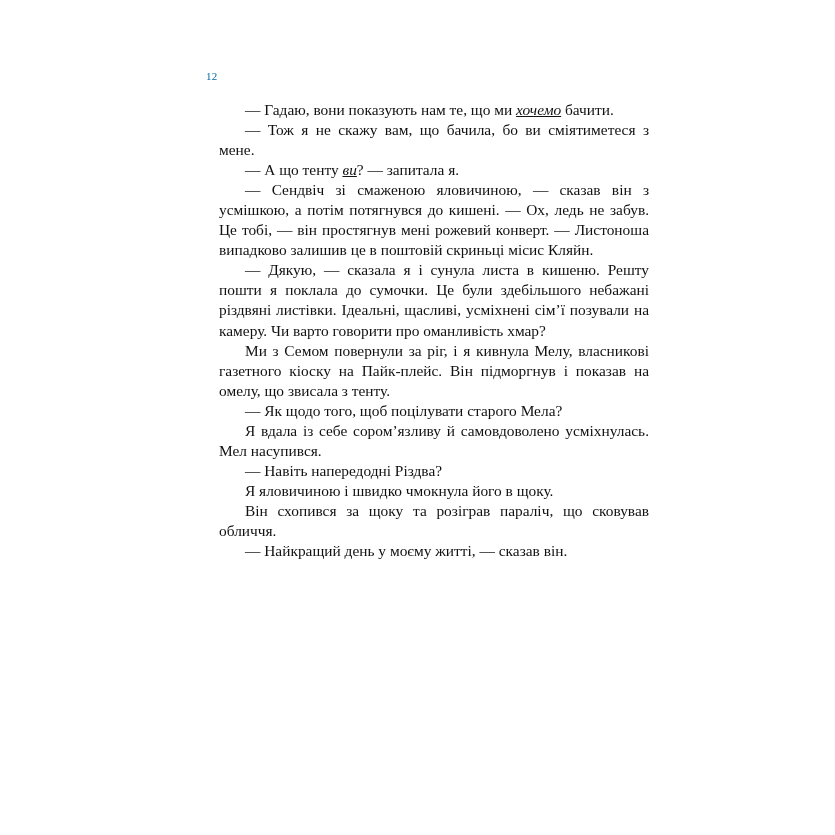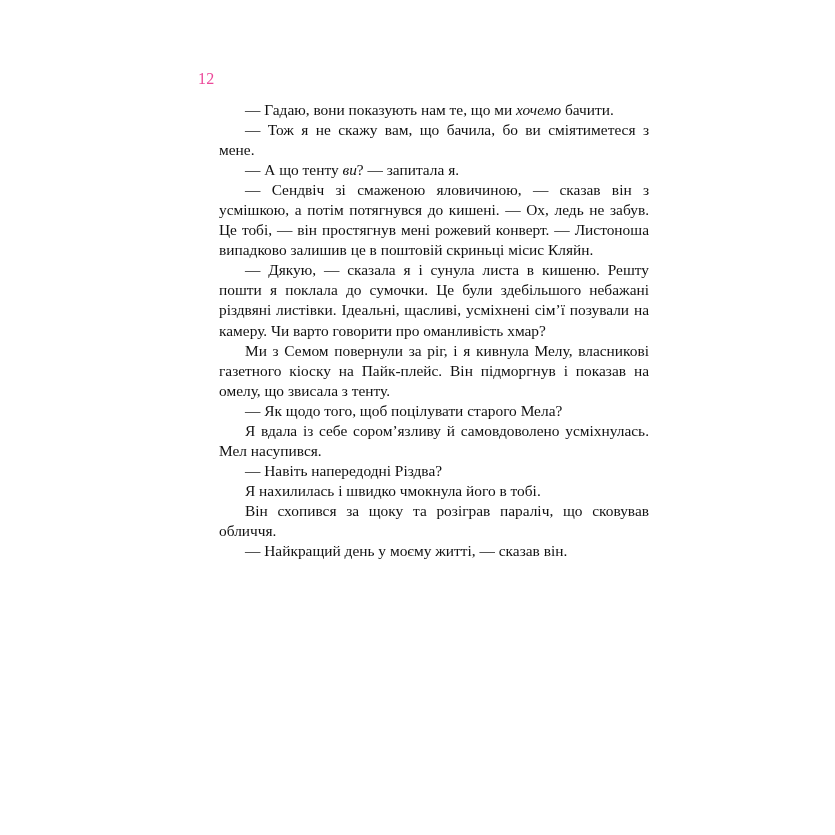--- a/index.html
+++ b/index.html
@@ -13,25 +13,25 @@
     width: 835px;
     height: 835px;
     background: #ffffff;
     overflow: hidden;
     font-family: "Liberation Serif", "DejaVu Serif", serif;
     color: #111111;
     -webkit-font-smoothing: antialiased;
   }
   .folio {
     position: absolute;
-    left: 198px;
+    left: 206px;
     top: 71px;
-    font-size: 16px;
+    font-size: 11px;
     line-height: 1;
-    color: #ec4899;
+    color: #0369a1;
     letter-spacing: 0.3px;
   }
   .textblock {
     position: absolute;
     left: 219px;
     top: 100px;
     width: 430px;
     font-size: 15.4px;
     line-height: 20.05px;
     text-align: justify;
@@ -44,20 +44,21 @@
     text-indent: 26px;
     text-align: justify;
   }
   .textblock p:last-child {
     
   }
   .textblock p.nolast > :last-child {
   }
   .textblock i, .textblock em {
     font-style: italic;
+    text-decoration: underline;
   }
   
   .textblock p {
     text-align-last: left;
   }
   
   .textblock p.continues {
     text-align-last: justify;
   }
 </style>
@@ -71,18 +72,18 @@
   <div class="textblock" id="textblock">
       <p><span>— Гадаю, вони показують нам те, що ми </span><i>хочемо</i><span> бачити.</span></p>
       <p><span>— Тож я не скажу вам, що бачила, бо ви сміятиметеся з мене.</span></p>
       <p><span>— А що тенту </span><i>ви</i><span>? — запитала я.</span></p>
       <p><span>— Сендвіч зі смаженою яловичиною, — сказав він з усмішкою, а потім потягнувся до кишені. — Ох, ледь не забув. Це тобі, — він простягнув мені рожевий конверт. — Листоноша випадково залишив це в поштовій скриньці місис Кляйн.</span></p>
       <p><span>— Дякую, — сказала я і сунула листа в кишеню. Решту пошти я поклала до сумочки. Це були здебільшого небажані різдвяні листівки. Ідеальні, щасливі, усміхнені сім’ї позували на камеру. Чи варто говорити про оманливість хмар?</span></p>
       <p><span>Ми з Семом повернули за ріг, і я кивнула Мелу, власникові газетного кіоску на Пайк-плейс. Він підморгнув і показав на омелу, що звисала з тенту.</span></p>
       <p><span>— Як щодо того, щоб поцілувати старого Мела?</span></p>
       <p><span>Я вдала із себе сором’язливу й самовдоволено усміхнулась. Мел насупився.</span></p>
       <p><span>— Навіть напередодні Різдва?</span></p>
-      <p><span>Я нахилилась і швидко чмокнула його в тобі.</span></p>
+      <p><span>Я яловичиною і швидко чмокнула його в щоку.</span></p>
       <p><span>Він схопився за щоку та розіграв параліч, що сковував обличчя.</span></p>
       <p><span>— Найкращий день у моєму житті, — сказав він.</span></p>
     </div>
 
 </div>
 
 </body></html>

